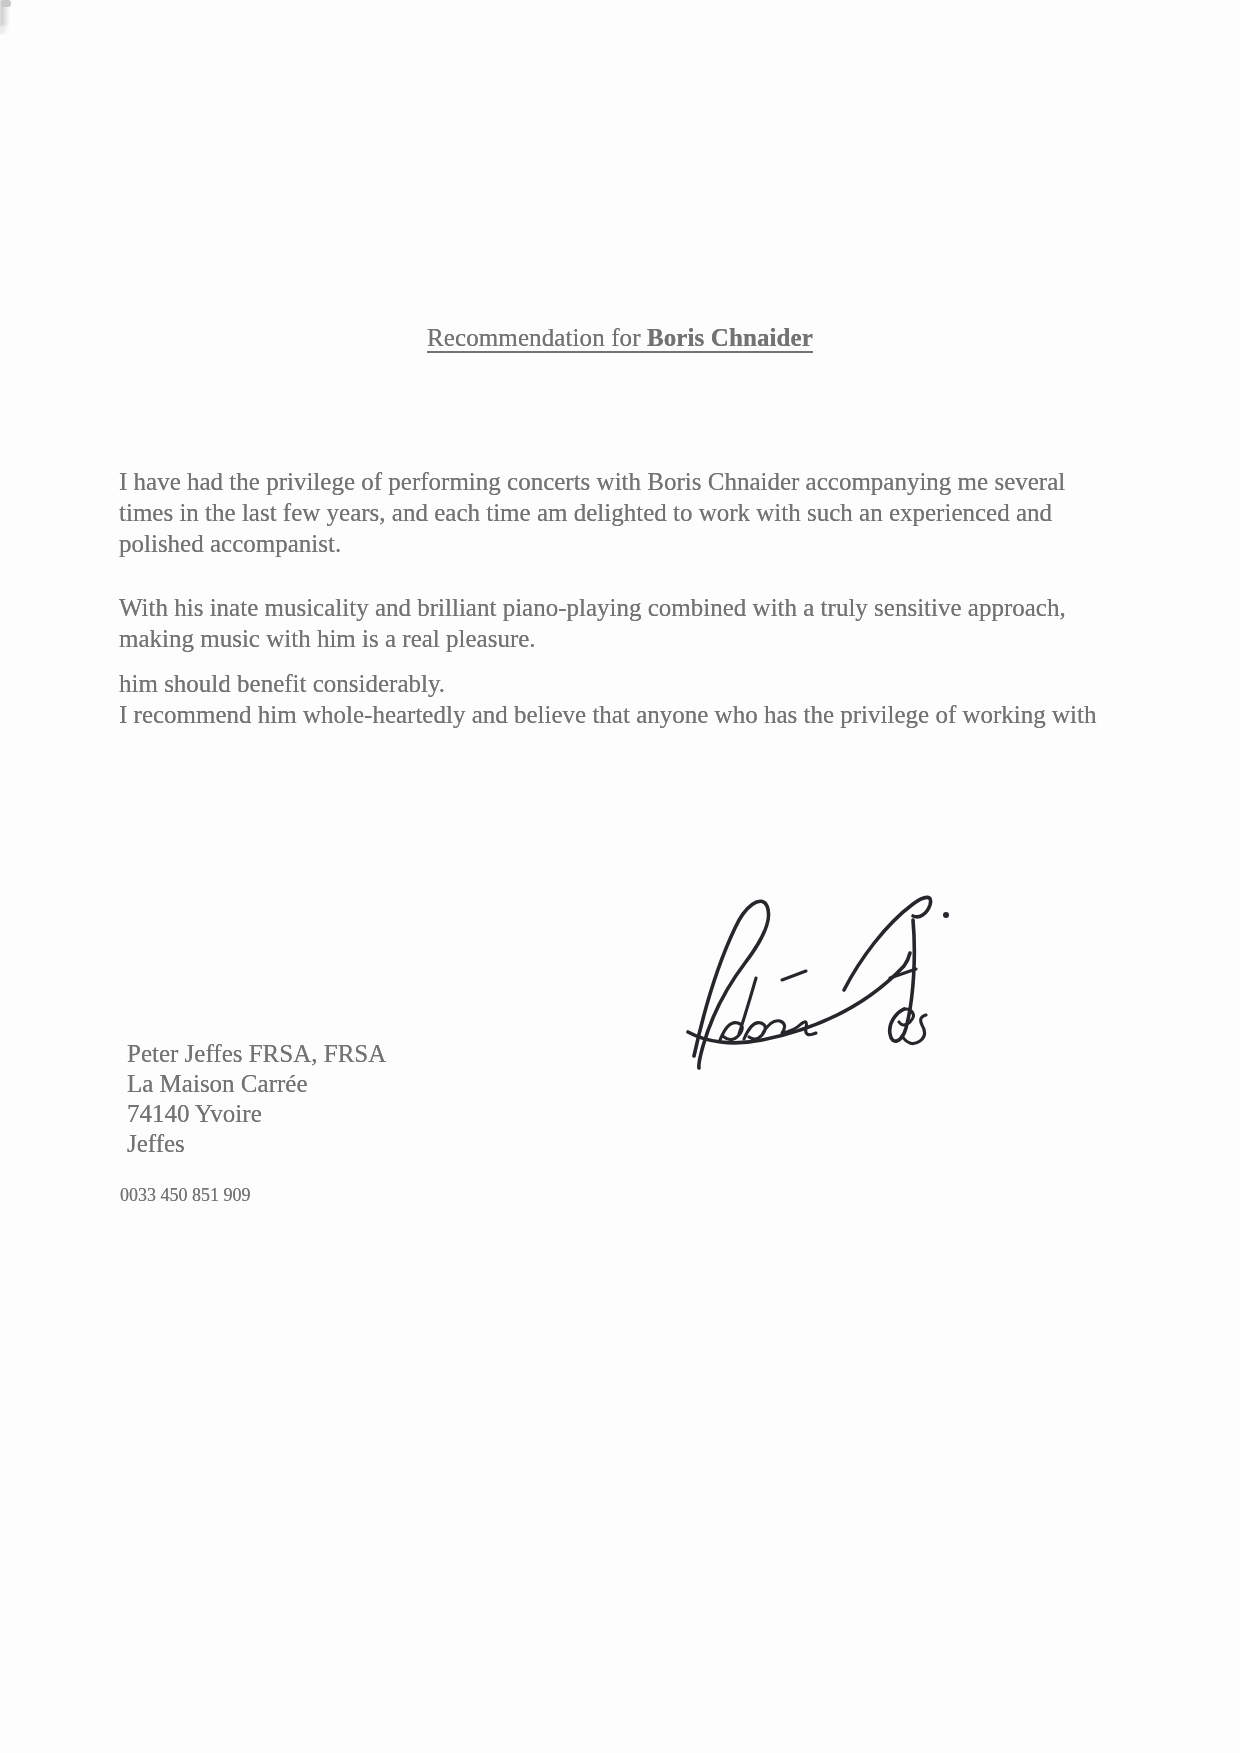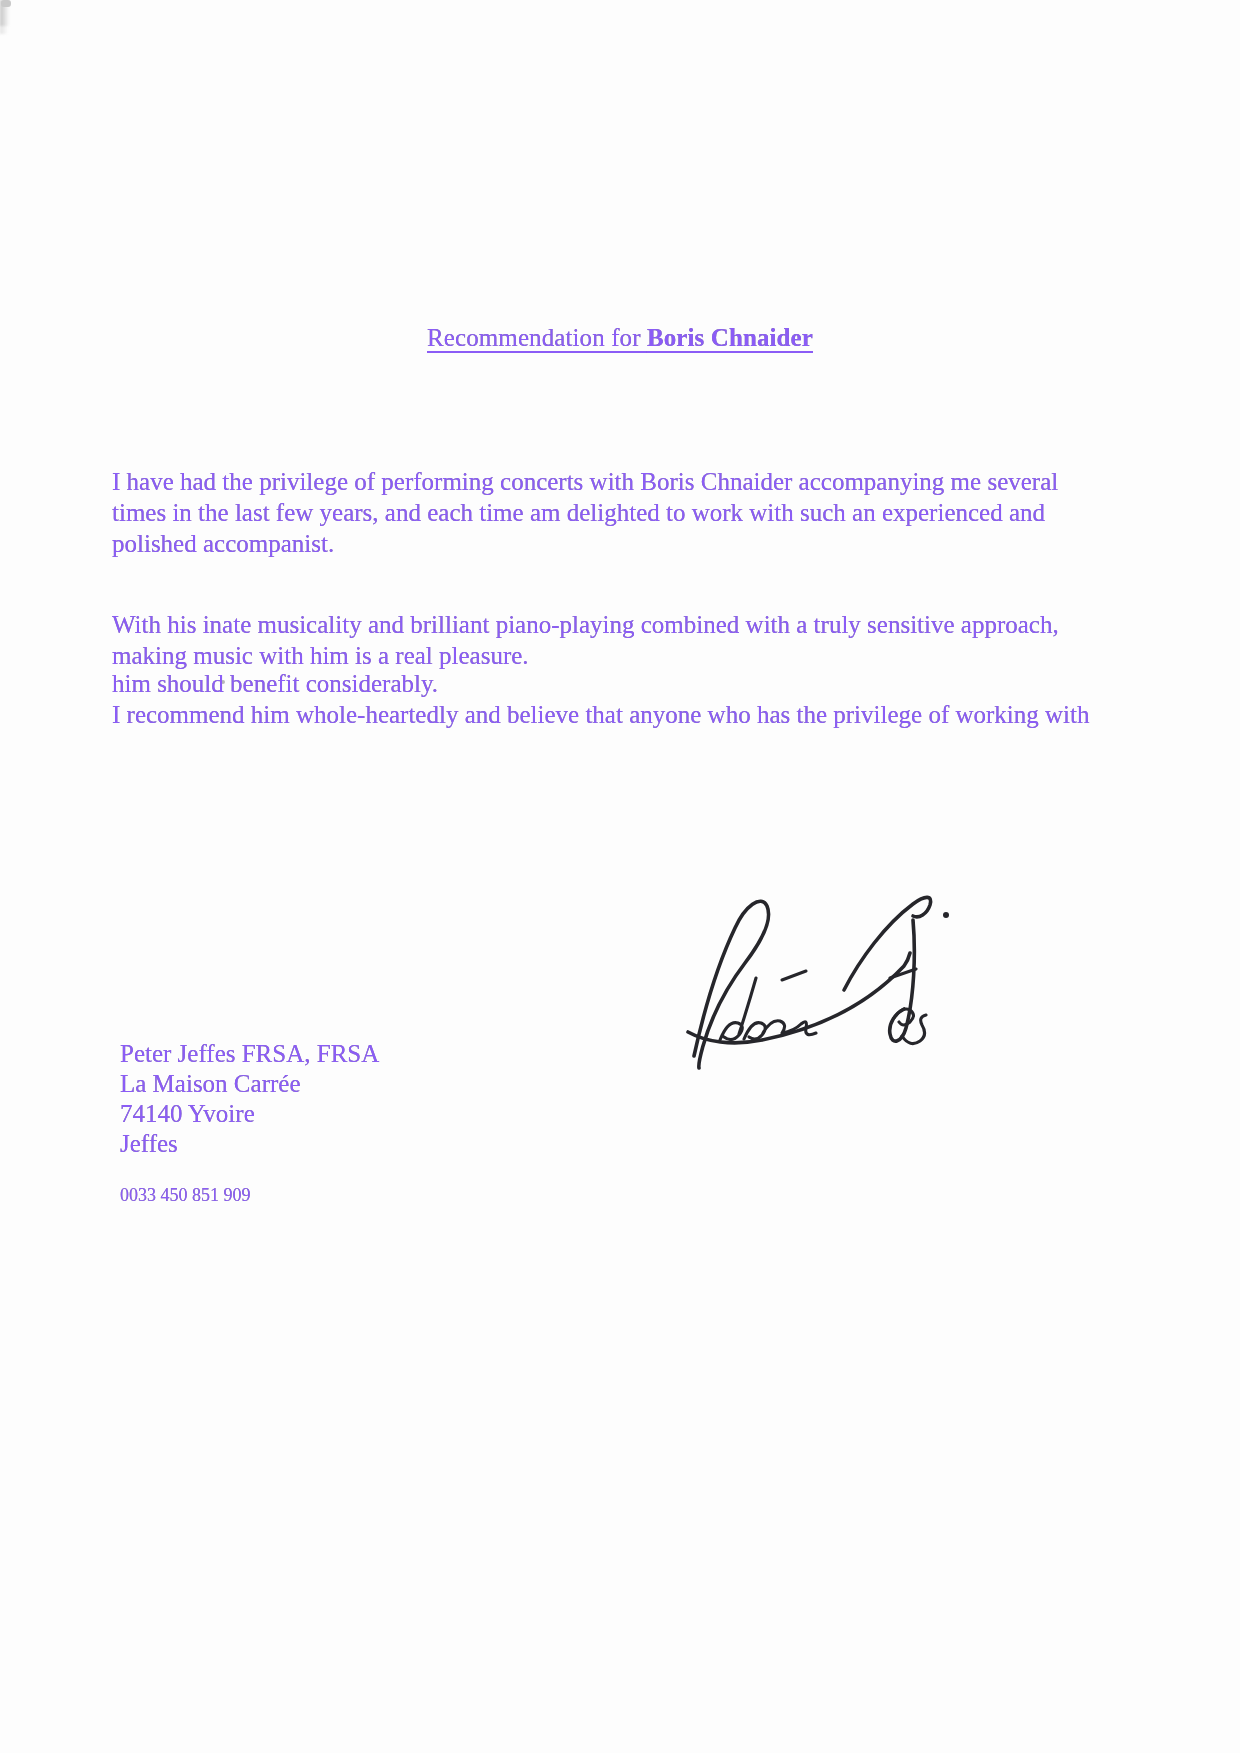--- a/index.html
+++ b/index.html
@@ -7,21 +7,21 @@
     padding: 0;
     background: #ffffff;
   }
   .page {
     position: relative;
     width: 1240px;
     height: 1753px;
     background: #fdfdfd;
     overflow: hidden;
     font-family: "Liberation Serif", "DejaVu Serif", serif;
-    color: #8b5cf6;
+    color: #737373;
   }
   
   .artifact { position: absolute; pointer-events: none; }
   .streak1 {
     left: 0; top: 296; width: 10px; height: 26px;
     background: linear-gradient(to right, rgba(120,120,120,0.28), rgba(120,120,120,0));
     filter: blur(1px);
   }
   .streak2 {
     left: 0; top: 340; width: 8px; height: 34px;
@@ -56,23 +56,24 @@
   .para {
     position: absolute;
     left: 112px;
   }
   .para .line, .contact .line {
     height: 31px;
     line-height: 31px;
     font-size: 25px;
     white-space: nowrap;
     text-shadow: 0 0 0.4px rgba(20,20,25,0.5);
+    margin-left: 7px;
   }
   .p1 { top: 466px; }
-  .p2 { top: 609px; }
+  .p2 { top: 592px; }
   .p3 { top: 668px; }
   .signature {
     position: absolute;
     left: 608px; top: 858px;
     width: 370px; height: 215px;
   }
   .signature svg { display: block; width: 100%; height: 100%; }
   .contact {
     position: absolute;
     left: 120px; top: 1039px;

